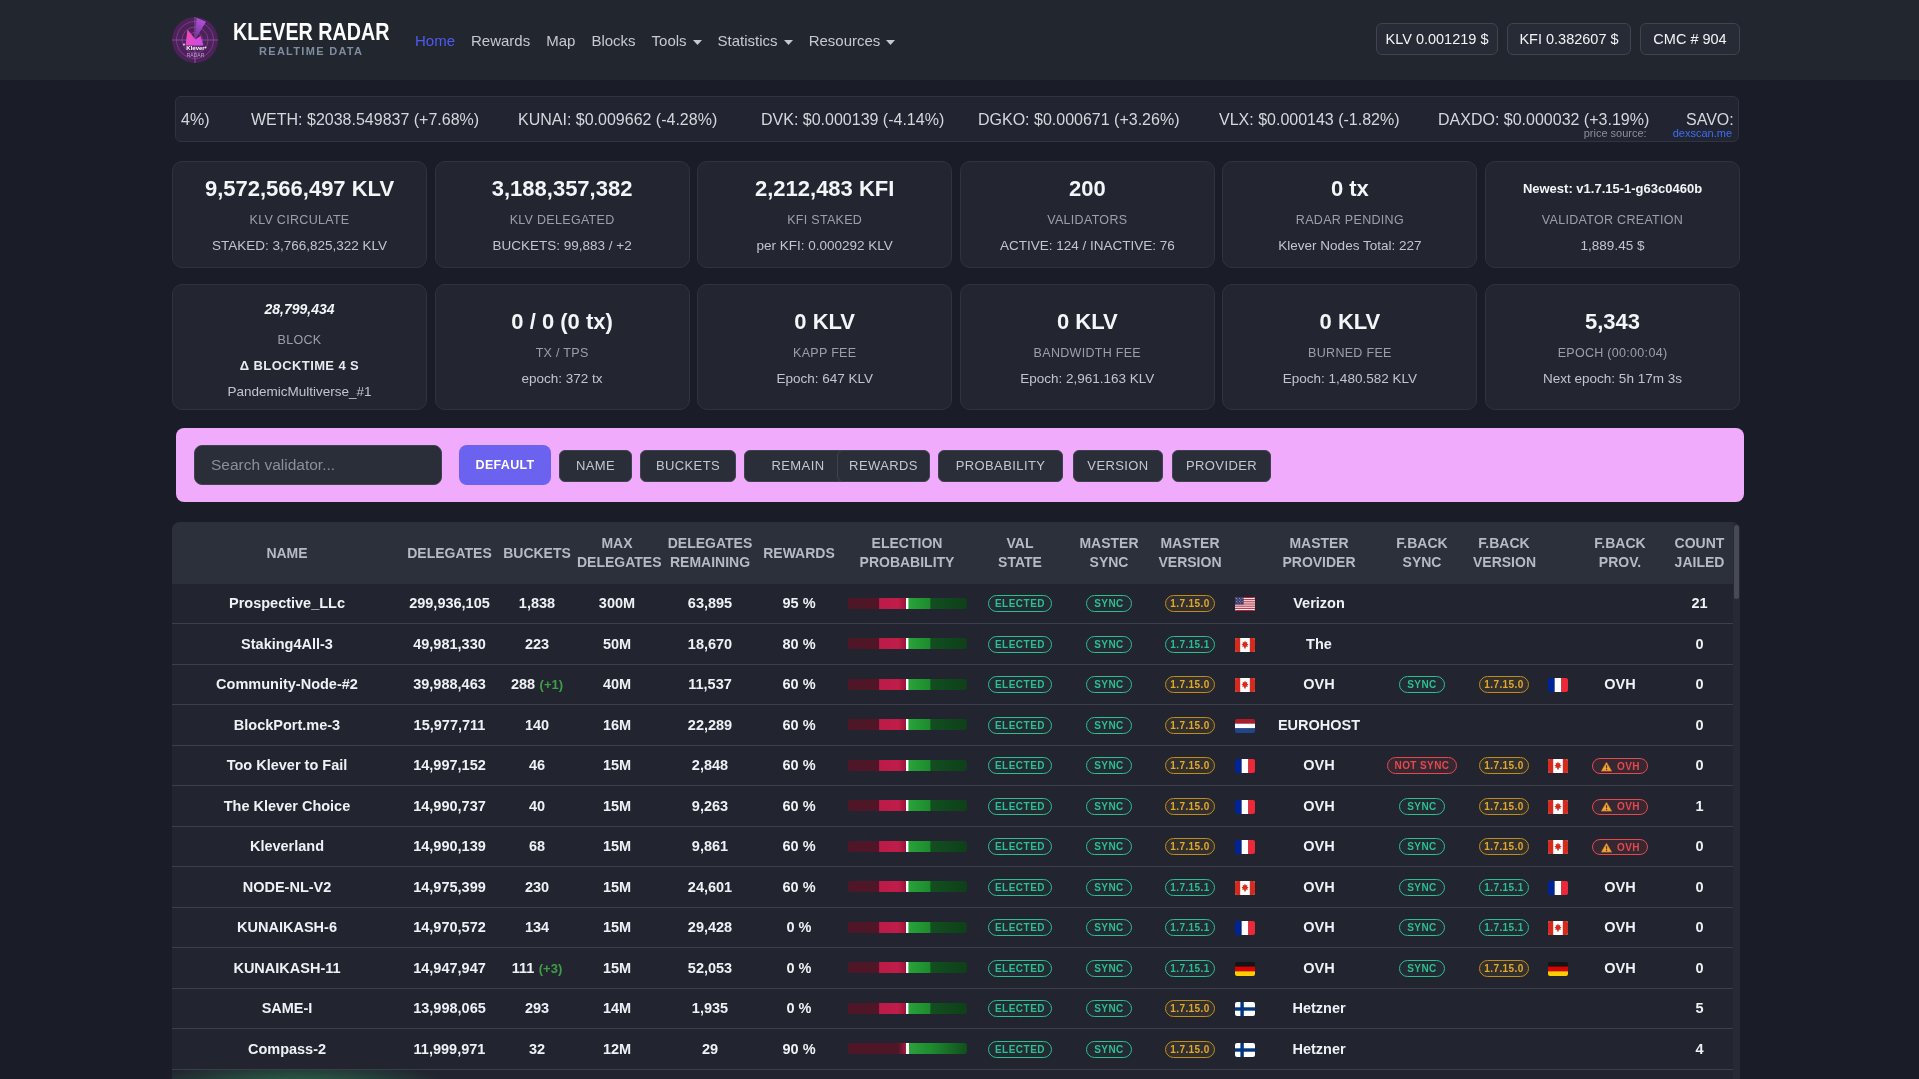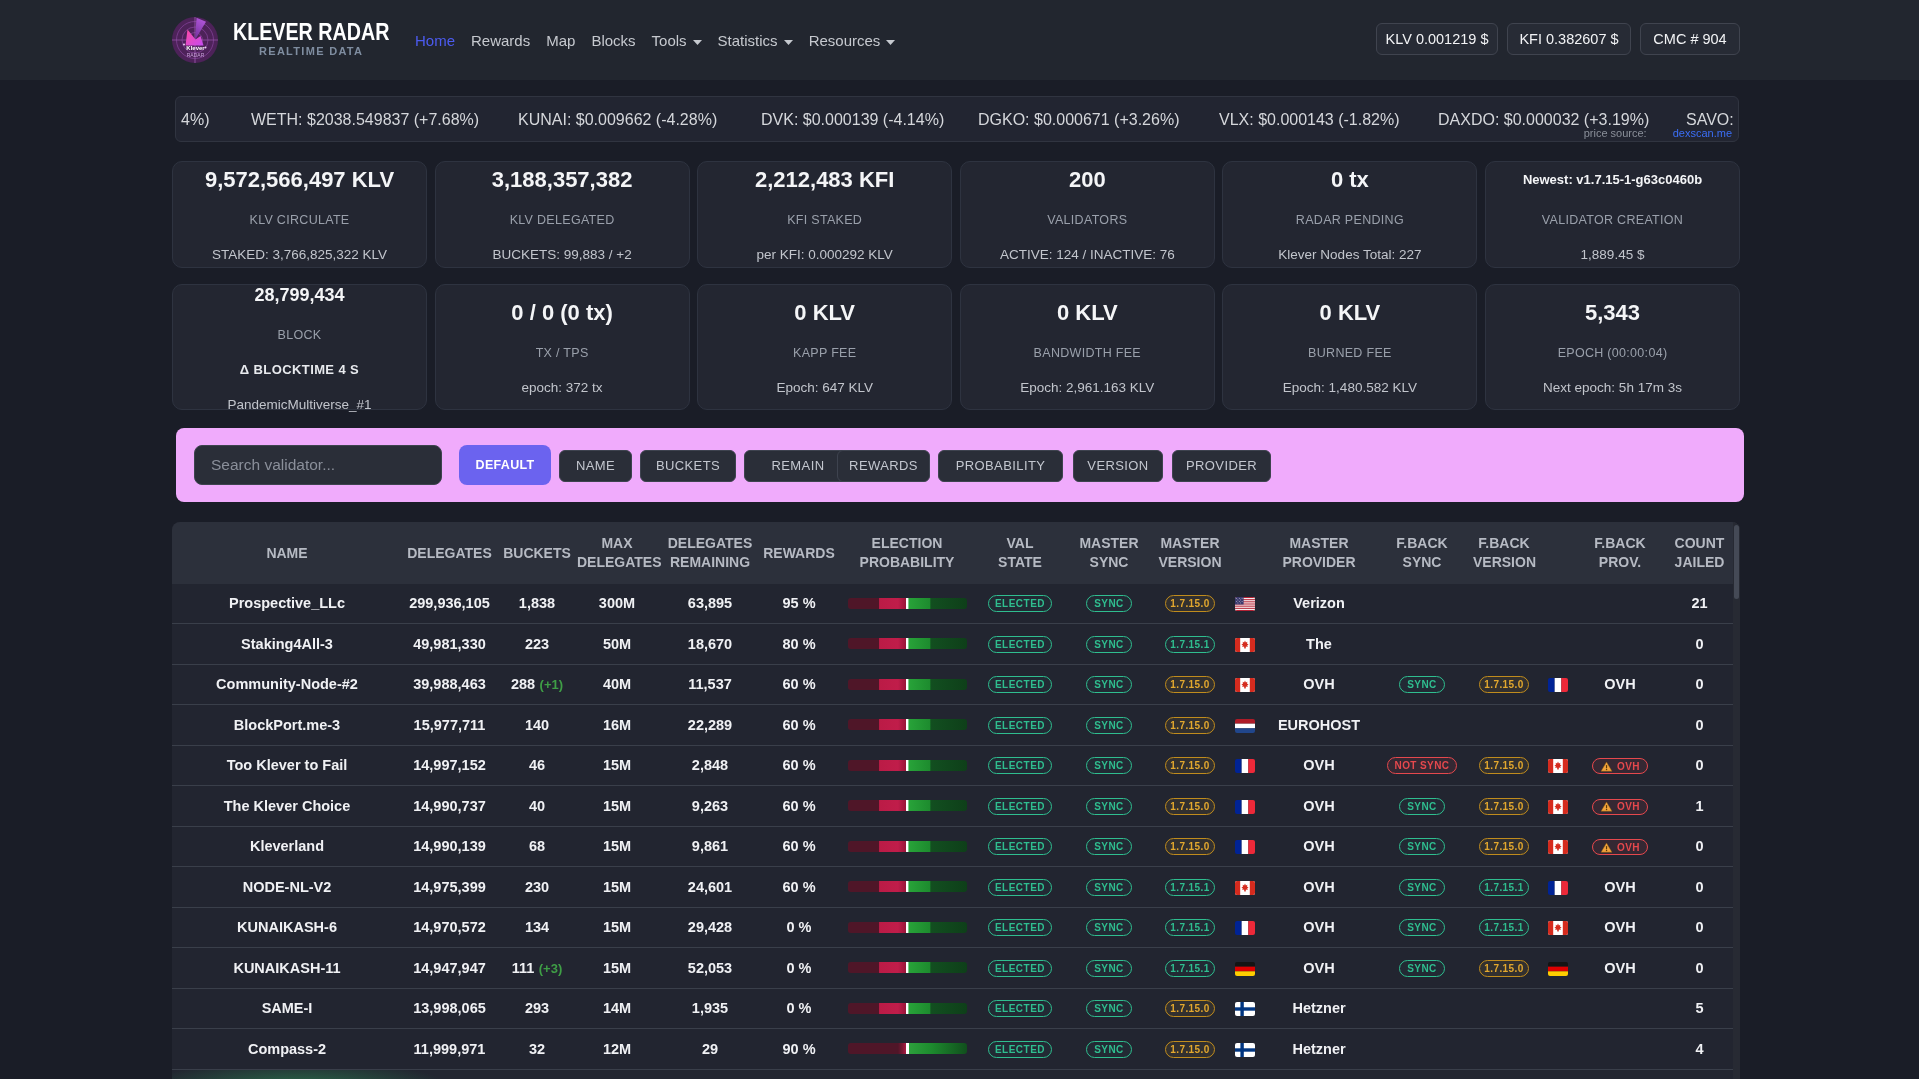--- a/index.html
+++ b/index.html
@@ -6,24 +6,24 @@
 .nav { position:absolute; left:0; top:0; width:1919px; height:80px; background:#22262f; }
 .brand { position:absolute; left:233px; top:18px; font-size:24px; font-weight:bold; color:#fff; transform:scaleX(0.82); transform-origin:left center; white-space:nowrap; }
 .brandsub { position:absolute; left:259px; top:45px; font-size:11px; font-weight:bold; color:#7f8da0; letter-spacing:1.3px; }
 .navlinks { position:absolute; left:415px; top:0; height:80px; display:flex; align-items:center; gap:16px; font-size:15px; color:#c6c9cf; }
 .navlinks .hm { color:#4c5bf0; }
 .nbtn { position:absolute; top:23px; height:32px; border:1px solid #40444f; border-radius:6px; background:#272b35; color:#f2f3f5; font-size:14.5px; line-height:30px; text-align:center; }
 .ticker { position:absolute; left:175px; top:96px; width:1564px; height:46px; background:#222531; border:1px solid #303440; border-radius:6px; overflow:hidden; }
 .titem { position:absolute; top:14px; font-size:16px; color:#d5d7db; white-space:nowrap; }
 .psource { position:absolute; right:6px; bottom:2px; font-size:11px; color:#8a8f99; }
 .psource a { color:#3b6ef5; text-decoration:none;margin-left:23px; }
-.card { position:absolute; width:255px; background:#232631; border:1px solid #2e3340; border-radius:10px; text-align:center; display:flex; flex-direction:column; justify-content:center; gap:19px; }
+.card { position:absolute; width:255px; background:#232631; border:1px solid #2e3340; border-radius:10px; text-align:center; display:flex; flex-direction:column; justify-content:center; gap:10px; }
 .cv { font-size:22px; font-weight:bold; color:#f4f5f7; line-height:28px; }
 .cv.small { font-size:13px; }
-.cv.mid { font-size:18px; }
+.cv.mid { font-size:14px;font-style:italic; }
 .cl { font-size:12.5px; color:#9aa0ab; letter-spacing:0.3px; line-height:15px; }
 .cb { font-size:13px; font-weight:bold; color:#e8eaee; letter-spacing:0.4px; line-height:16px; }
 .cs { font-size:13.5px; color:#c2c5cc; line-height:16px; }
 .search { position:absolute; left:176px; top:428px; width:1568px; height:74px; background:#f0abfc; border-radius:8px; }
 .sinput { position:absolute; left:18px; top:17px; width:248px; height:40px; background:#2a2e38; border:1px solid #3e434f; border-radius:8px; color:#8a8f9a; font-size:15.5px; line-height:38px; padding-left:16px; }
 .dbtn { position:absolute; left:283px; top:17px; width:92px; height:40px; background:#6b63ef; border-radius:8px; color:#fff; font-size:12.5px; font-weight:bold; text-align:center; line-height:40px; letter-spacing:0.3px; }
 .fbtn { position:absolute; top:22px; height:32px; background:#2a2e38; border:1px solid #3e434f; border-radius:6px; color:#c3c7cf; font-size:13px; text-align:center; line-height:30px; letter-spacing:0.4px; }
 .table { position:absolute; left:172px; top:522px; width:1568px; height:557px; border-radius:8px 8px 0 0; overflow:hidden; background:#222530; }
 .thead { display:flex; align-items:center; height:61.5px; background:#2c303b; }
 .thead .c { font-size:14px; font-weight:bold; color:#b6bac3; line-height:18.5px; }

